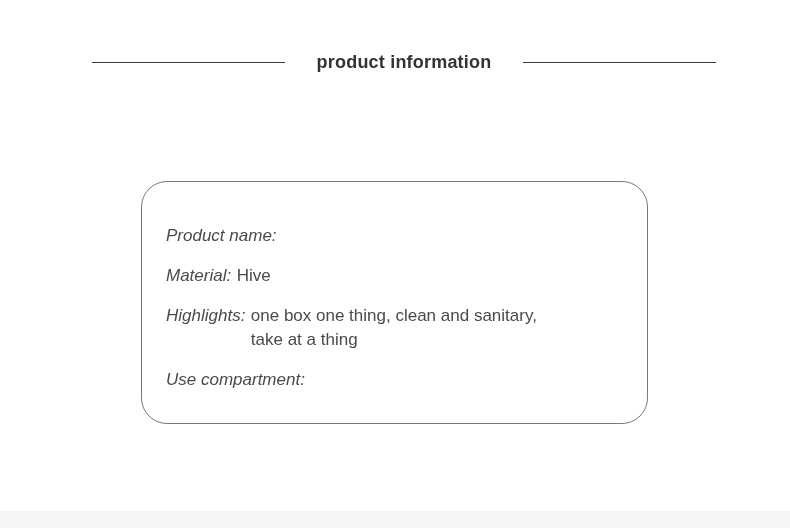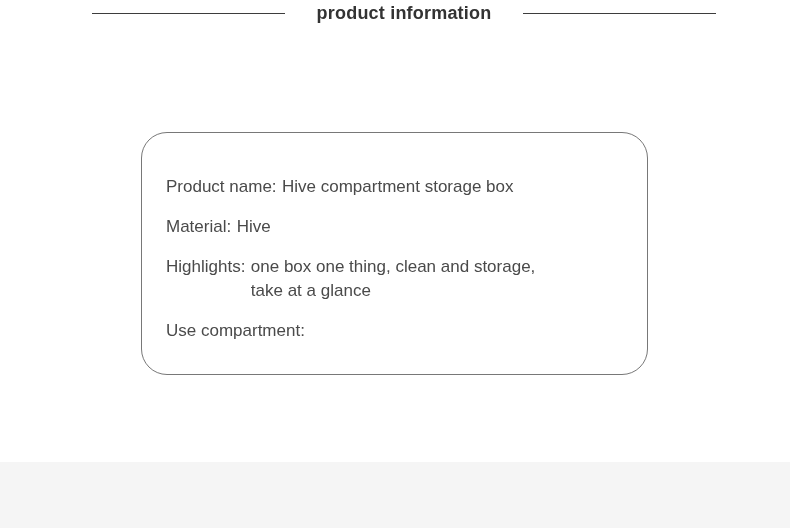--- a/index.html
+++ b/index.html
@@ -15,20 +15,21 @@
     position: relative;
   }
   .page {
     position: relative;
     width: 790px;
     height: 528px;
   }
 
   
   .section-header {
+    margin-top: 49px;
     padding: 0 74px 0 92px;
     display: flex;
     align-items: center;
     gap: 32px;
   }
   .header-rule {
     flex: 1 1 auto;
     height: 0;
     border-top: 1px solid #3d3d3d;
   }
@@ -60,20 +61,21 @@
     align-items: flex-start;
     font-size: 17px;
     line-height: 24px;
     color: #4a4a4a;
     margin-bottom: 16px;
   }
   .info-label {
     flex: 0 0 auto;
     white-space: nowrap;
     margin-right: 0.32em;
+    font-style: italic;
   }
   .info-value {
     flex: 0 1 auto;
   }
   .info-value .value-line {
     display: block;
   }
 
   
   .footer-band {
@@ -93,33 +95,32 @@
   <div class="section-header">
     <span class="header-rule"></span>
     <h2 class="section-title">product information</h2>
     <span class="header-rule"></span>
   </div>
 
   <div class="info-box">
 
     <div class="info-row">
       <span class="info-label">Product name:</span>
-      <span class="info-value">Hive compartment storage box</span>
     </div>
 
     <div class="info-row">
       <span class="info-label">Material:</span>
       <span class="info-value">Hive</span>
     </div>
 
     <div class="info-row">
       <span class="info-label">Highlights:</span>
       <span class="info-value">
-        <span class="value-line">one box one thing, clean and storage,</span>
-        <span class="value-line">take at a glance</span>
+        <span class="value-line">one box one thing, clean and sanitary,</span>
+        <span class="value-line">take at a thing</span>
       </span>
     </div>
 
     <div class="info-row">
       <span class="info-label">Use compartment:</span>
     </div>
 
   </div>
 
   <div class="footer-band"></div>

